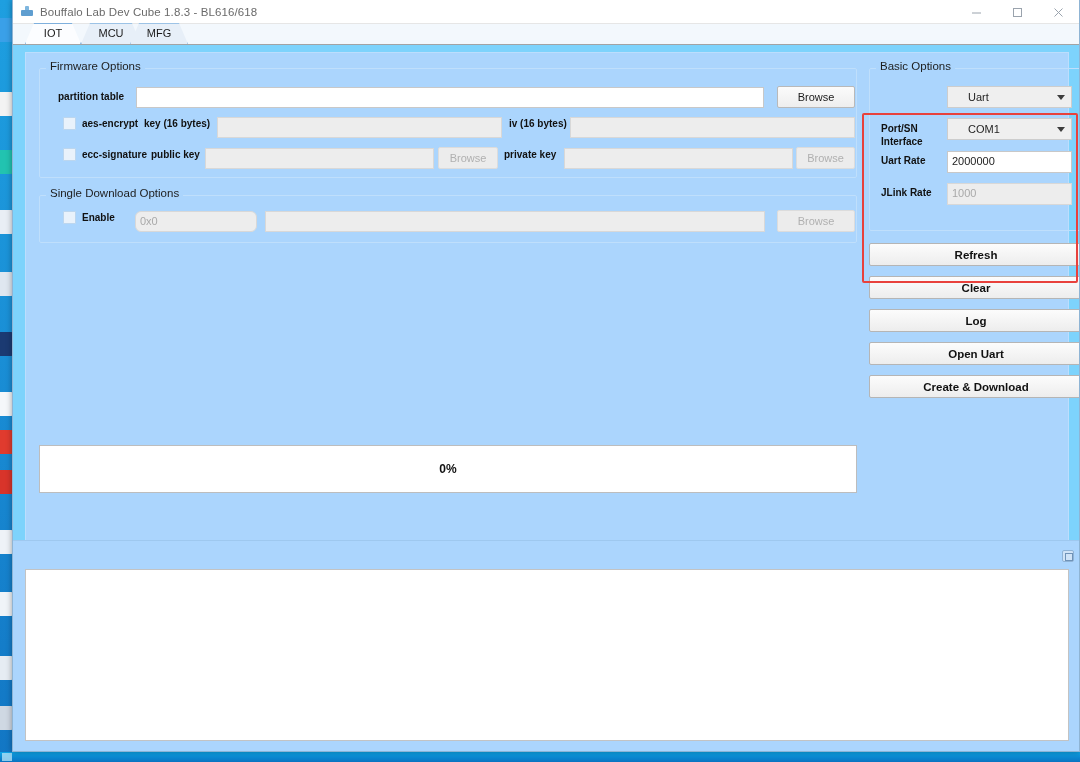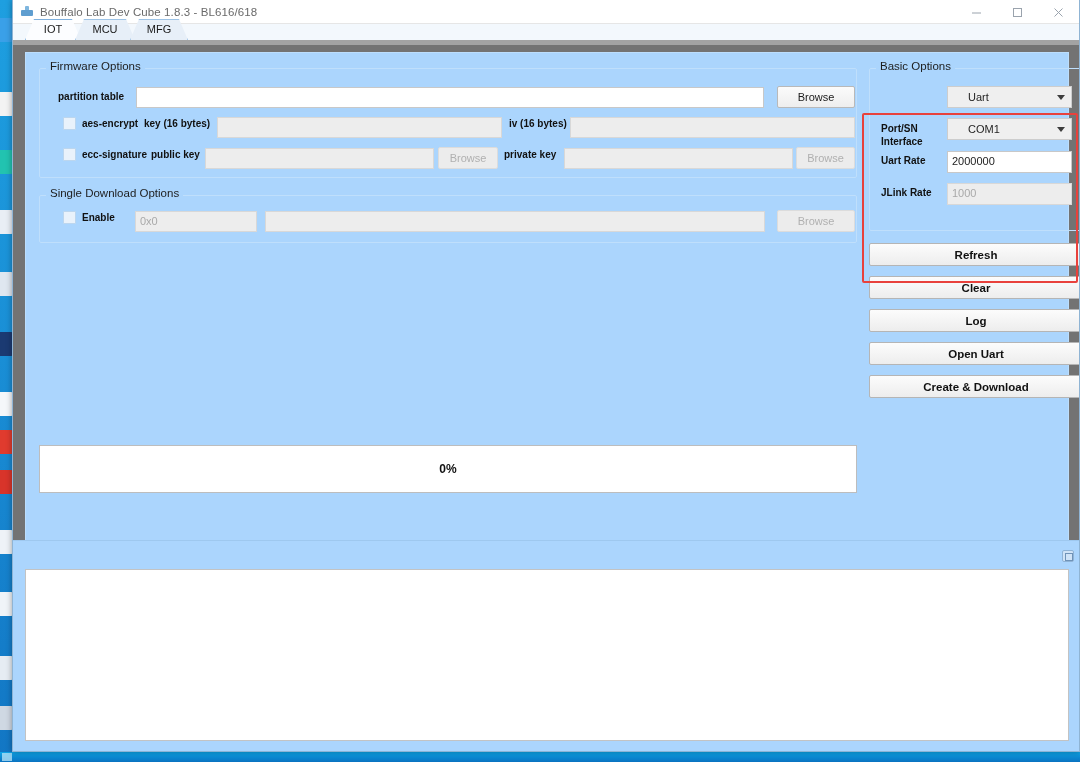--- a/index.html
+++ b/index.html
@@ -89,44 +89,44 @@
   .menu-item {
     font-size: 11px; color: #9a9a9a; padding: 0 9px 0 2px;
     line-height: 19px; white-space: nowrap;
   }
 
   
   #tabstrip {
     height: 21px; flex: 0 0 21px;
     background: #f3f8fd;
     position: relative;
-    border-bottom: 5px solid #a3a3a3;
+    border-bottom: 1px solid #a3a3a3;
   }
   .tab {
     position: absolute; bottom: 0; height: 21px;
     display: flex; align-items: center; justify-content: center;
     font-size: 11px; color: #1a1a1a;
     padding: 0 4px 1px 4px;
   }
   .tab .tab-shape {
     position: absolute; inset: 0;
     background: #e7eff8;
     border: 1px solid #9dc3e6; border-bottom: none;
     clip-path: polygon(9px 0, calc(100% - 9px) 0, 100% 100%, 0% 100%);
   }
   .tab.active .tab-shape { background: #fcfdff; border-color: #7fb0dd; }
   .tab .tab-label { position: relative; z-index: 2; }
   #tab-iot  { left: 12px;  width: 56px; }
-  #tab-mcu  { left: 62px;  width: 60px; }
+  #tab-mcu  { left: 68px;  width: 60px; }
   #tab-mfg  { left: 117px; width: 58px; }
 
   
   #content {
     flex: 1 1 auto;
-    background: #737373;
+    background: #7dd3fc;
     position: relative;
     border-bottom: 1px solid #9ec8ef;
     overflow: hidden;
   }
   #panel-main {
     position: absolute;
     left: 12px; top: 7px;
     width: 1044px; height: 518px;
     background: #abd5fd;
     border: 1px solid #bcdefd;
@@ -349,21 +349,21 @@
         <div class="txtbox disabled" style="left:525px; top:80px; width:229px;"></div>
         <div class="btn disabled" style="left:757px; top:79px; width:59px;">Browse</div>
       </div>
 
       <div class="groupbox" id="gb-single">
         <div class="gb-frame"></div>
         <div class="gb-title">Single Download Options</div>
 
         <div class="chk" style="left:24px; top:16px;"></div>
         <div class="fld-label" style="left:43px; top:13px;">Enable</div>
-        <div class="txtbox disabled" style="left:96px; top:16px; width:122px;">0x0</div>
+        <div class="txtbox disabled" style="left:96px; top:16px; width:122px;border-radius:6px;">0x0</div>
         <div class="txtbox disabled" style="left:226px; top:16px; width:500px;"></div>
         <div class="btn disabled" style="left:738px; top:15px; width:78px;">Browse</div>
       </div>
 
       <div class="groupbox" id="gb-basic">
         <div class="gb-frame"></div>
         <div class="gb-title">Basic Options</div>
 
         <div class="fld-label" style="left:12px; top:19px;margin-top:45px;">Interface</div>
         <div class="combo" style="left:78px; top:18px; width:125px;">

